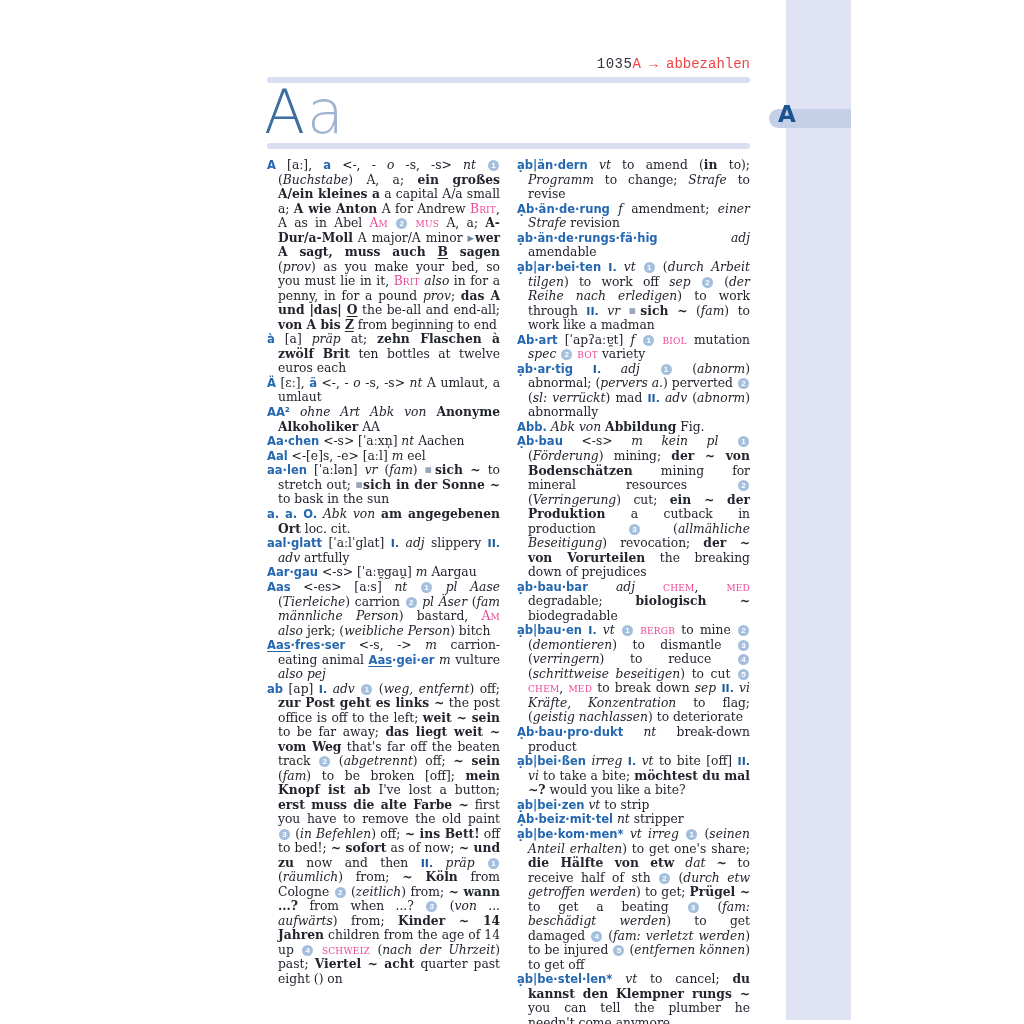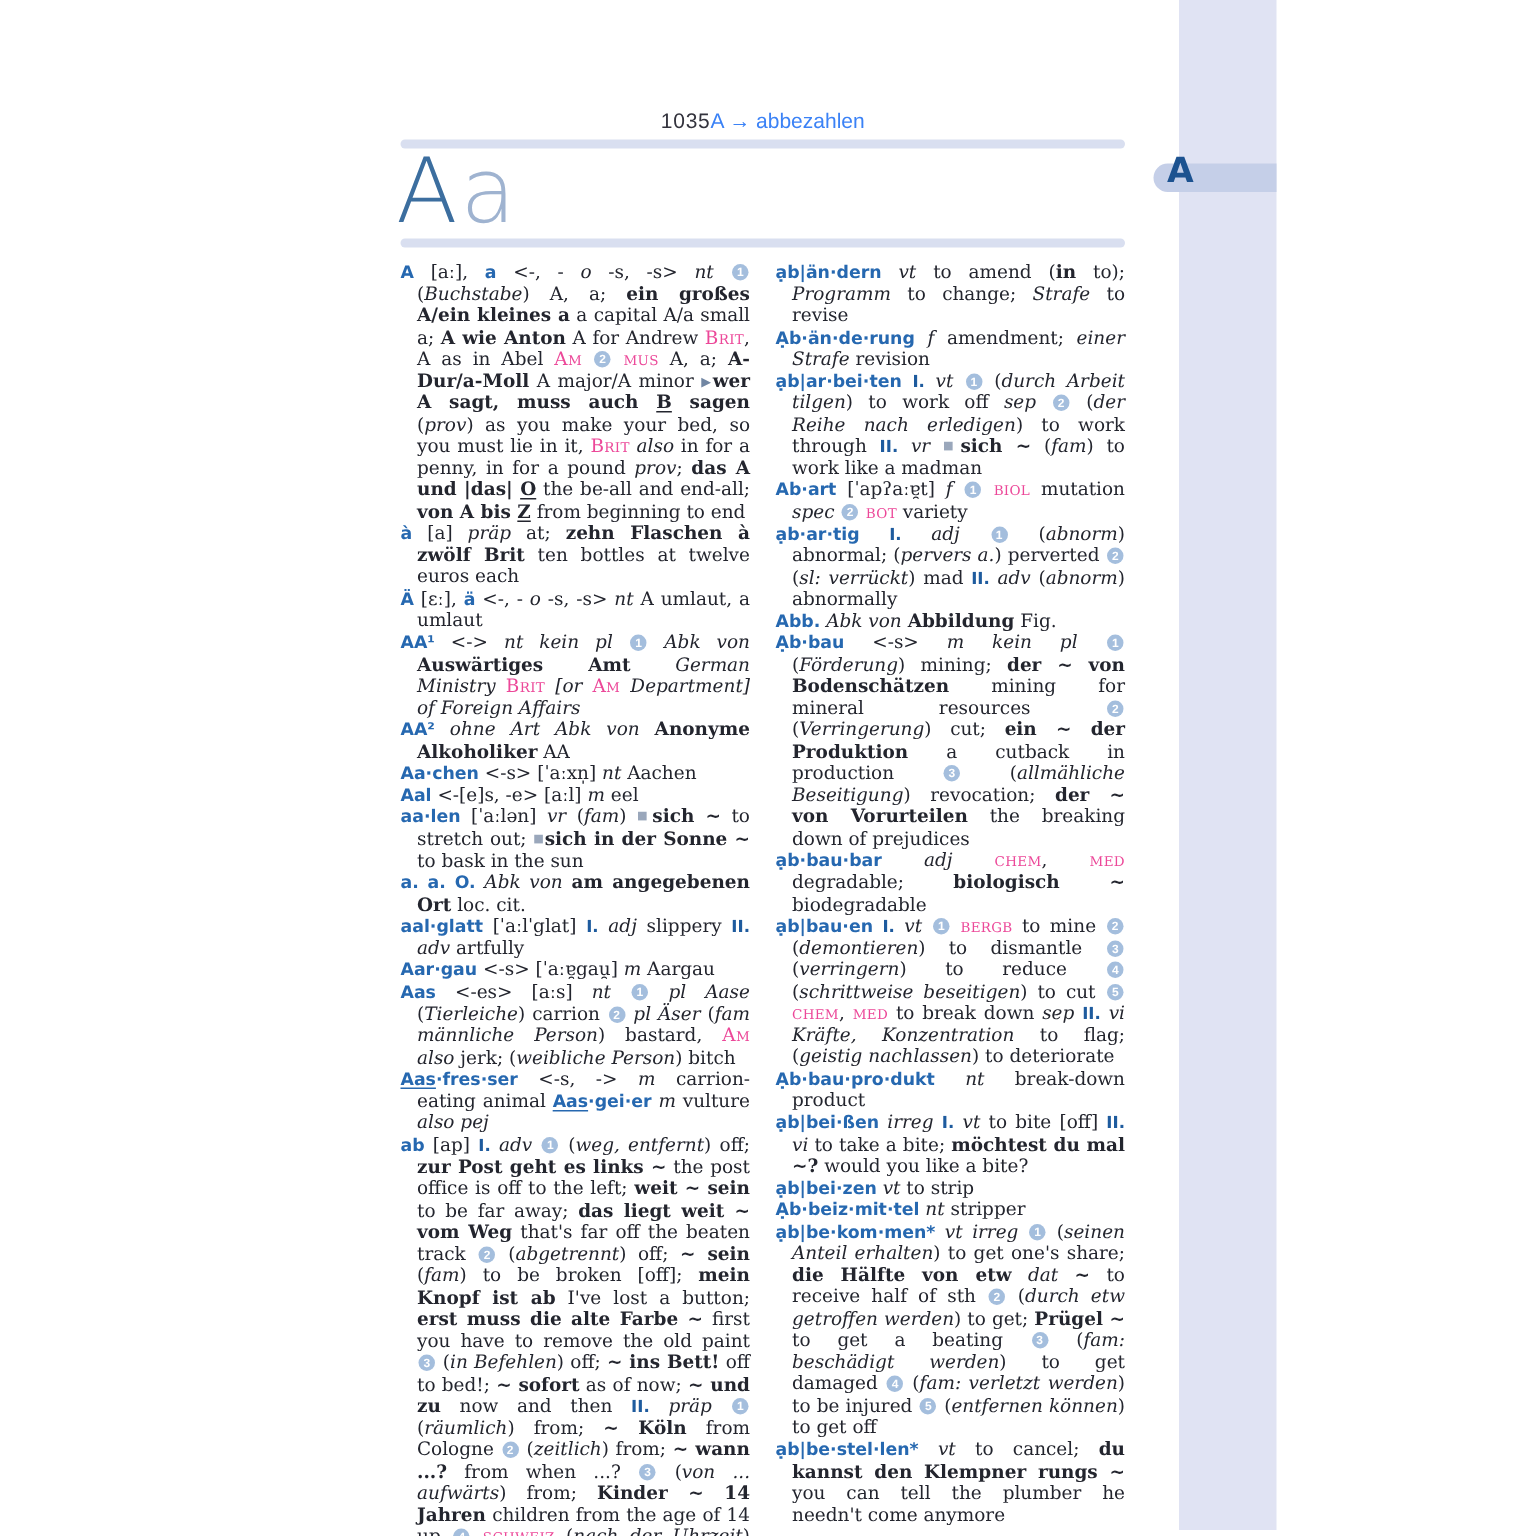--- a/index.html
+++ b/index.html
@@ -7,23 +7,23 @@
     width:1024px;height:1024px;position:relative;background:#ffffff;
     font-family:"DejaVu Serif",serif;color:#23252e;
     -webkit-font-smoothing:antialiased;overflow:hidden;
   }
   
   .thumb-strip{position:absolute;left:786px;top:0;width:65px;height:1020px;background:#e0e3f3;}
   .thumb-tab{position:absolute;left:769px;top:109px;width:82px;height:19px;background:#c5cfe8;border-radius:10px 0 0 10px;}
   .thumb-letter{position:absolute;left:778px;top:101px;font-family:"DejaVu Sans",sans-serif;font-weight:bold;font-size:23px;color:#1c5290;}
   
   .page{position:absolute;left:267px;top:56px;width:483px;}
-  .pg-header{display:flex;justify-content:center;align-items:baseline;font-family:Liberation Sans, sans-serif;font-size:14px;}
+  .pg-header{display:flex;justify-content:flex-end;align-items:baseline;font-family:Liberation Mono, monospace;font-size:14px;}
   .pg-num{color:#33333d;letter-spacing:.5px;}
-  .guide{color:#3b82f6;margin-top:16px;}
+  .guide{color:#ef4444;}
   .rule{height:6px;background:#d9dff0;border-radius:3px;margin-top:5px;}
   .bigletters{font-family:"DejaVu Sans",sans-serif;font-weight:100;font-size:60px;line-height:56px;letter-spacing:2px;margin:1px 0 0 -3px;}
   .bigA{color:#3c6e9f;}
   .biga{color:#9fb3d0;}
   .rule2{height:6px;background:#d9dff0;border-radius:3px;margin-top:3px;}
   
   .cols{display:flex;gap:17px;margin-top:9px;}
   .col{width:233px;font-size:12.3px;line-height:1.18;text-align:justify;}
   .entry{margin:0;padding-left:11px;text-indent:-11px;}
   .hw{font-family:"DejaVu Sans",sans-serif;font-weight:bold;color:#2668b0;font-size:0.94em;}
@@ -52,35 +52,35 @@
     <span class="guide">A → abbezahlen</span>
   </div>
   <div class="rule"></div>
   <div class="bigletters"><span class="bigA">A</span><span class="biga">a</span></div>
   <div class="rule2"></div>
   <div class="cols">
     <div class="col">
         <p class="entry"><span class="hw">A</span> [aː], <span class="hw">a</span> &lt;-, - <span class="i">o</span> -s, -s&gt; <span class="i">nt</span> <span class="c">1</span> (<span class="i">Buchstabe</span>) A, a; <span class="b">ein großes A/ein kleines a</span> a capital A/a small a; <span class="b">A wie Anton</span> A for Andrew <span class="sc">Brit</span>, A as in Abel <span class="sc">Am</span> <span class="c">2</span> <span class="sc">mus</span> A, a; <span class="b">A-Dur/a-Moll</span> A major/A minor <span class="tri">▶</span><span class="b">wer A sagt, muss auch </span><span class="bu">B</span><span class="b"> sagen</span> (<span class="i">prov</span>) as you make your bed, so you must lie in it, <span class="sc">Brit</span> <span class="i">also</span> in for a penny, in for a pound <span class="i">prov</span>; <span class="b">das A und |das| </span><span class="bu">O</span> the be-all and end-all; <span class="b">von A bis </span><span class="bu">Z</span> from beginning to end</p>
         <p class="entry"><span class="hw">à</span> [a] <span class="i">präp</span> at; <span class="b">zehn Flaschen à zwölf Brit</span> ten bottles at twelve euros each</p>
         <p class="entry"><span class="hw">Ä</span> [ɛː], <span class="hw">ä</span> &lt;-, - <span class="i">o</span> -s, -s&gt; <span class="i">nt</span> A umlaut, a umlaut</p>
-        <p class="entry"><span class="hw">AA¹</span> &lt;-&gt; <span class="i">nt kein pl</span> <span class="c">1</span> <span class="i">Abk von</span> <span class="b">Auswärtiges Amt</span> <span class="i">German Ministry</span> <span class="sc">Brit</span> <span class="i">[or</span> <span class="sc">Am</span> <span class="i">Department] of Foreign Affairs</span></p>
         <p class="entry"><span class="hw">AA²</span> <span class="i">ohne Art Abk von</span> <span class="b">Anonyme Alkoholiker</span> AA</p>
         <p class="entry"><span class="hw">Aa·chen</span> &lt;-s&gt; [ˈaːxn̩] <span class="i">nt</span> Aachen</p>
         <p class="entry"><span class="hw">Aal</span> &lt;-[e]s, -e&gt; [aːl] <span class="i">m</span> eel</p>
         <p class="entry"><span class="hw">aa·len</span> [ˈaːlən] <span class="i">vr</span> (<span class="i">fam</span>) <span class="sq">■</span><span class="b">sich ~</span> to stretch out; <span class="sq">■</span><span class="b">sich in der Sonne ~</span> to bask in the sun</p>
         <p class="entry"><span class="hw">a. a. O.</span> <span class="i">Abk von</span> <span class="b">am angegebenen Ort</span> loc. cit.</p>
         <p class="entry"><span class="hw">aal·glatt</span> [ˈaːlˈglat] <span class="rn">I.</span> <span class="i">adj</span> slippery <span class="rn">II.</span> <span class="i">adv</span> artfully</p>
         <p class="entry"><span class="hw">Aar·gau</span> &lt;-s&gt; [ˈaːɐ̯gau̯] <span class="i">m</span> Aargau</p>
         <p class="entry"><span class="hw">Aas</span> &lt;-es&gt; [aːs] <span class="i">nt</span> <span class="c">1</span> <span class="i">pl Aase</span> (<span class="i">Tierleiche</span>) carrion <span class="c">2</span> <span class="i">pl Äser</span> (<span class="i">fam männliche Person</span>) bastard, <span class="sc">Am</span> <span class="i">also</span> jerk; (<span class="i">weibliche Person</span>) bitch</p>
         <p class="entry"><span class="hw hu">Aas</span><span class="hw">·fres·ser</span> &lt;-s, -&gt; <span class="i">m</span> carrion-eating animal <span class="hw hu">Aas</span><span class="hw">·gei·er</span> <span class="i">m</span> vulture <span class="i">also pej</span></p>
         <p class="entry"><span class="hw">ab</span> [ap] <span class="rn">I.</span> <span class="i">adv</span> <span class="c">1</span> (<span class="i">weg, entfernt</span>) off; <span class="b">zur Post geht es links ~</span> the post office is off to the left; <span class="b">weit ~ sein</span> to be far away; <span class="b">das liegt weit ~ vom Weg</span> that's far off the beaten track <span class="c">2</span> (<span class="i">abgetrennt</span>) off; <span class="b">~ sein</span> (<span class="i">fam</span>) to be broken [off]; <span class="b">mein Knopf ist ab</span> I've lost a button; <span class="b">erst muss die alte Farbe ~</span> first you have to remove the old paint <span class="c">3</span> (<span class="i">in Befehlen</span>) off; <span class="b">~ ins Bett!</span> off to bed!; <span class="b">~ sofort</span> as of now; <span class="b">~ und zu</span> now and then <span class="rn">II.</span> <span class="i">präp</span> <span class="c">1</span> (<span class="i">räumlich</span>) from; <span class="b">~ Köln</span> from Cologne <span class="c">2</span> (<span class="i">zeitlich</span>) from; <span class="b">~ wann ...?</span> from when ...? <span class="c">3</span> (<span class="i">von ... aufwärts</span>) from; <span class="b">Kinder ~ 14 Jahren</span> children from the age of 14 up <span class="c">4</span> <span class="sc">schweiz</span> (<span class="i">nach der Uhrzeit</span>) past; <span class="b">Viertel ~ acht</span> quarter past eight   () on</p>
       </div>
     <div class="col">
         <p class="entry"><span class="hw">ạb|än·dern</span> <span class="i">vt</span> to amend (<span class="b">in</span> to); <span class="i">Programm</span> to change; <span class="i">Strafe</span> to revise</p>
         <p class="entry"><span class="hw">Ạb·än·de·rung</span> <span class="i">f</span> amendment; <span class="i">einer Strafe</span> revision</p>
+        <p class="entry"><span class="hw">ạb·än·de·rungs·fä·hig</span> <span class="i">adj</span> amendable</p>
         <p class="entry"><span class="hw">ạb|ar·bei·ten</span> <span class="rn">I.</span> <span class="i">vt</span> <span class="c">1</span> (<span class="i">durch Arbeit tilgen</span>) to work off <span class="i">sep</span> <span class="c">2</span> (<span class="i">der Reihe nach erledigen</span>) to work through <span class="rn">II.</span> <span class="i">vr</span> <span class="sq">■</span><span class="b">sich ~</span> (<span class="i">fam</span>) to work like a madman</p>
         <p class="entry"><span class="hw">Ab·art</span> [ˈapʔaːɐ̯t] <span class="i">f</span> <span class="c">1</span> <span class="sc">biol</span> mutation <span class="i">spec</span> <span class="c">2</span> <span class="sc">bot</span> variety</p>
         <p class="entry"><span class="hw">ạb·ar·tig</span> <span class="rn">I.</span> <span class="i">adj</span> <span class="c">1</span> (<span class="i">abnorm</span>) abnormal; (<span class="i">pervers a.</span>) perverted <span class="c">2</span> (<span class="i">sl: verrückt</span>) mad <span class="rn">II.</span> <span class="i">adv</span> (<span class="i">abnorm</span>) abnormally</p>
         <p class="entry"><span class="hw">Abb.</span> <span class="i">Abk von</span> <span class="b">Abbildung</span> Fig.</p>
         <p class="entry"><span class="hw">Ạb·bau</span> &lt;-s&gt; <span class="i">m kein pl</span> <span class="c">1</span> (<span class="i">Förderung</span>) mining; <span class="b">der ~ von Bodenschätzen</span> mining for mineral resources <span class="c">2</span> (<span class="i">Verringerung</span>) cut; <span class="b">ein ~ der Produktion</span> a cutback in production <span class="c">3</span> (<span class="i">allmähliche Beseitigung</span>) revocation; <span class="b">der ~ von Vorurteilen</span> the breaking down of prejudices</p>
         <p class="entry"><span class="hw">ạb·bau·bar</span> <span class="i">adj</span> <span class="sc">chem</span>, <span class="sc">med</span> degradable; <span class="b">biologisch ~</span> biodegradable</p>
         <p class="entry"><span class="hw">ạb|bau·en</span> <span class="rn">I.</span> <span class="i">vt</span> <span class="c">1</span> <span class="sc">bergb</span> to mine <span class="c">2</span> (<span class="i">demontieren</span>) to dismantle <span class="c">3</span> (<span class="i">verringern</span>) to reduce <span class="c">4</span> (<span class="i">schrittweise beseitigen</span>) to cut <span class="c">5</span> <span class="sc">chem</span>, <span class="sc">med</span> to break down <span class="i">sep</span> <span class="rn">II.</span> <span class="i">vi</span> <span class="i">Kräfte, Konzentration</span> to flag; (<span class="i">geistig nachlassen</span>) to deteriorate</p>
         <p class="entry"><span class="hw">Ạb·bau·pro·dukt</span> <span class="i">nt</span> break-down product</p>
         <p class="entry"><span class="hw">ạb|bei·ßen</span> <span class="i">irreg</span> <span class="rn">I.</span> <span class="i">vt</span> to bite [off] <span class="rn">II.</span> <span class="i">vi</span> to take a bite; <span class="b">möchtest du mal ~?</span> would you like a bite?</p>
         <p class="entry"><span class="hw">ạb|bei·zen</span> <span class="i">vt</span> to strip</p>

